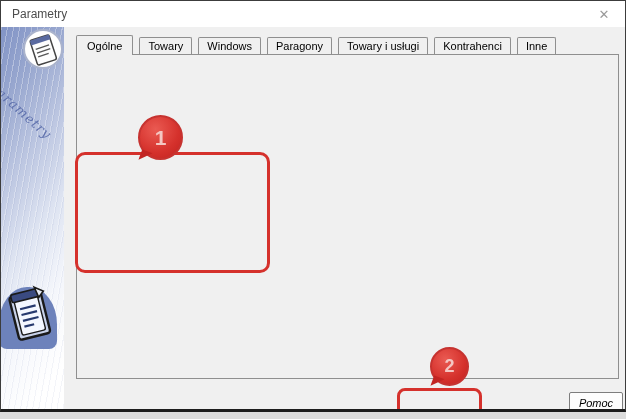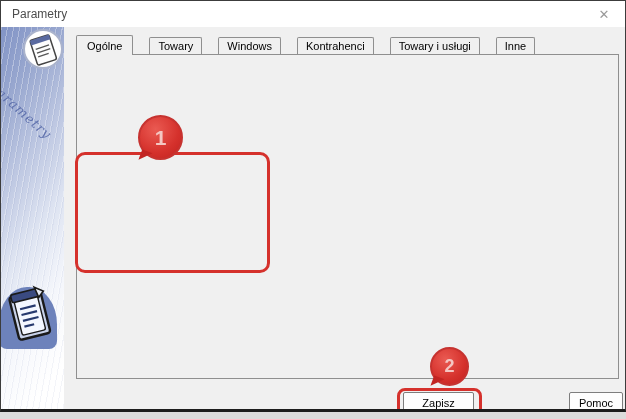--- a/index.html
+++ b/index.html
@@ -37,21 +37,21 @@
   .pad-icon-top{position:absolute;left:21px;top:1px;width:42px;height:42px;}
   .blob{
     position:absolute;left:-2px;top:260px;width:58px;height:62px;background:#6d82bb;
     border-radius:48% 48% 8px 8px / 60% 60% 8px 8px;
   }
   .pad-icon-bottom{position:absolute;left:0px;top:258px;width:58px;height:62px;}
   
   .tabs{position:absolute;left:75px;top:31px;height:22px;display:flex;align-items:flex-end;z-index:2;}
   .tab{
     border:1px solid var(--border-gray);border-bottom:none;background:var(--dlg-bg);
-    padding:2px 8px 2px;margin-right:16px;border-radius:2px 2px 0 0;white-space:nowrap;cursor:pointer;
+    padding:2px 8px 2px;margin-right:6px;border-radius:2px 2px 0 0;white-space:nowrap;cursor:pointer;
   }
   .tab.active{padding:4px 10px 3px;margin-bottom:-1px;z-index:3;}
   .pane{
     position:absolute;left:75px;top:53px;width:543px;height:325px;
     border:1px solid var(--border-gray);background:var(--dlg-bg);z-index:1;
   }
   
   .group{position:absolute;border:1px solid #b2b2b2;border-radius:2px;}
   .group>.gtitle{position:absolute;top:-7px;left:8px;background:var(--dlg-bg);padding:0 4px;line-height:13px;}
   
@@ -138,22 +138,23 @@
         <line x1="21" y1="40" x2="31" y2="40" stroke="#27396e" stroke-width="2.2"></line>
         <path d="M40 4 l8 6 -6 5 z" fill="#e8ecf6" stroke="#1a1a1a" stroke-width="1.6"></path>
       </g>
     </svg>
   </div>
 
   <div class="tabs">
     <span class="tab active">Ogólne</span>
     <span class="tab">Towary</span>
     <span class="tab">Windows</span>
+    <span class="tab">Paragony</span>
+    <span class="tab">Towary i usługi</span>
     <span class="tab">Kontrahenci</span>
-    <span class="tab">Towary i usługi</span>
     <span class="tab">Inne</span>
   </div>
 
   <div class="pane"></div>
 
   <div class="group" style="left:78px;top:60px;width:524px;height:88px;">
     <span class="gtitle">Dane standardowe</span>
     <div class="check-row" style="left:12px;top:13px;">
       <span class="checkbox checked"></span>
       <span class="lbl">Informacje statystyczne na stronie głównej mikroSubiekta dla Windows</span>
@@ -192,22 +193,21 @@
     <div class="radio-row" style="left:10px;top:43px;">
       <span class="radio"></span>
       <span class="lbl">Strona kodowa Latin 2 (852)</span>
     </div>
     <div class="radio-row" style="left:10px;top:66px;">
       <span class="radio" style="margin-top:3px;"></span>
       <span class="lbl" style="width:162px;">ASCII (konwersja znaków polskich na litery alfabetu łacińskiego)</span>
     </div>
   </div>
 
-  <button class="btn" style="left:402px;width:71px;">Zapisz</button>
-  <button class="btn" style="left:568px;width:54px;">Pomoc</button>
+  <button class="btn" style="left:568px;width:54px;font-style:italic;">Pomoc</button>
 
   <div class="hl-rect" style="left:74px;top:151px;width:195px;height:121px;"></div>
   <div class="hl-rect" style="left:396px;top:387px;width:85px;height:30px;border-radius:8px;"></div>
   <div class="badge badge-1">
       <span>1</span>
     </div>
   <div class="badge badge-2">
       <span>2</span>
     </div>
 

